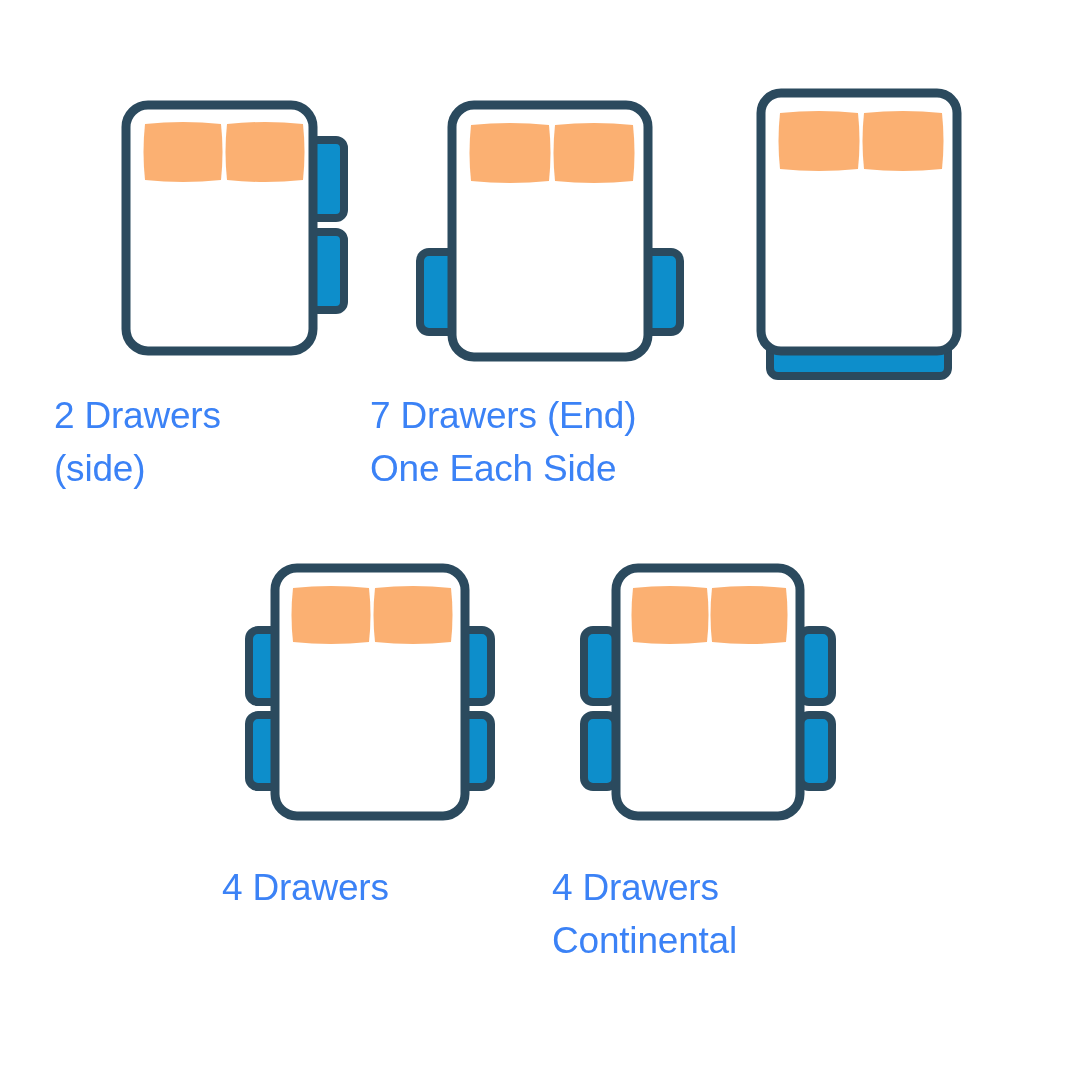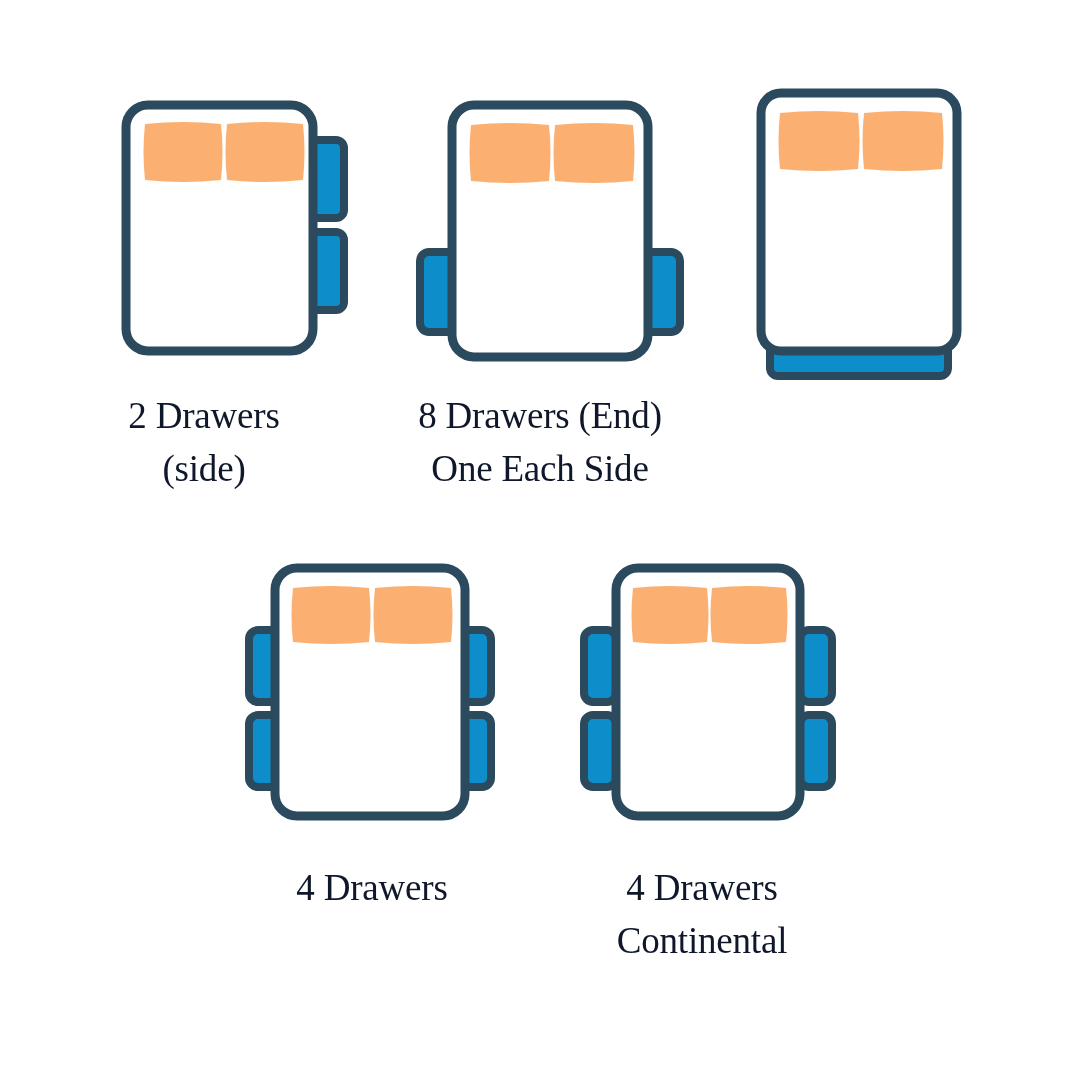--- a/index.html
+++ b/index.html
@@ -23,23 +23,23 @@
   }
   .bed-figure {
     position: absolute;
   }
   .bed-figure svg {
     display: block;
     overflow: visible;
   }
   .bed-caption {
     position: absolute;
-    text-align: center;
-    color: #0f172a;
-    font-family: Liberation Serif, serif;
+    text-align: left;
+    color: #3b82f6;
+    font-family: Liberation Sans, sans-serif;
     font-size: 37px;
     font-weight: 400;
     line-height: 1.42;
     letter-spacing: -0.2px;
     white-space: pre-line;
   }
   
   #fig-2-drawers-side      { left: 104px; top: 84px; }
   #fig-2-drawers-end       { left: 404px; top: 84px; }
   #fig-large-end-drawer    { left: 744px; top: 76px; }
@@ -81,21 +81,21 @@
         <rect x="16" y="168" width="38" height="80" rx="9"></rect>
         <rect x="238" y="168" width="38" height="80" rx="9"></rect>
       </g>
       <rect x="48" y="21" width="196" height="252" rx="22" fill="#ffffff" stroke="#2b4a5e" stroke-width="9"></rect>
       <g fill="#fbb072">
         <path d="M67 41 q39 -4 78 0 q3 28 0 56 q-39 4 -78 0 q-3 -28 0 -56 z"></path>
         <path d="M151 41 q39 -4 78 0 q3 28 0 56 q-39 4 -78 0 q-3 -28 0 -56 z"></path>
       </g>
     </svg>
   </div>
-  <div class="bed-caption" id="cap-2-drawers-end">8 Drawers (End)
+  <div class="bed-caption" id="cap-2-drawers-end">7 Drawers (End)
 One Each Side</div>
 
   <div class="bed-figure" id="fig-large-end-drawer">
     <svg width="240" height="320" viewBox="0 0 240 320">
       <rect x="26" y="262" width="178" height="38" rx="8" fill="#0d8ecb" stroke="#2b4a5e" stroke-width="8" stroke-linejoin="round"></rect>
       <rect x="17" y="17" width="196" height="258" rx="20" fill="#ffffff" stroke="#2b4a5e" stroke-width="9"></rect>
       <g fill="#fbb072">
         <path d="M36 37 q39 -4 78 0 q3 28 0 56 q-39 4 -78 0 q-3 -28 0 -56 z"></path>
         <path d="M120 37 q39 -4 78 0 q3 28 0 56 q-39 4 -78 0 q-3 -28 0 -56 z"></path>
       </g>

